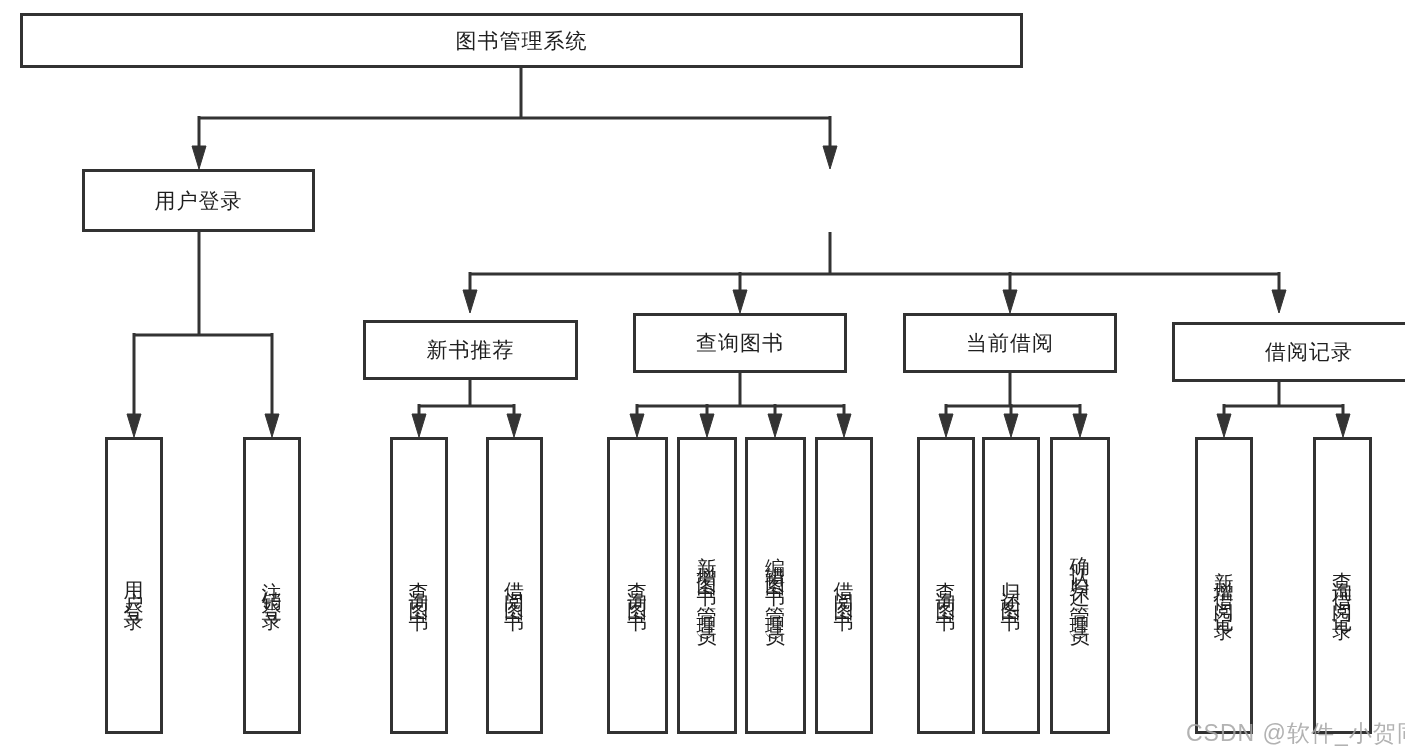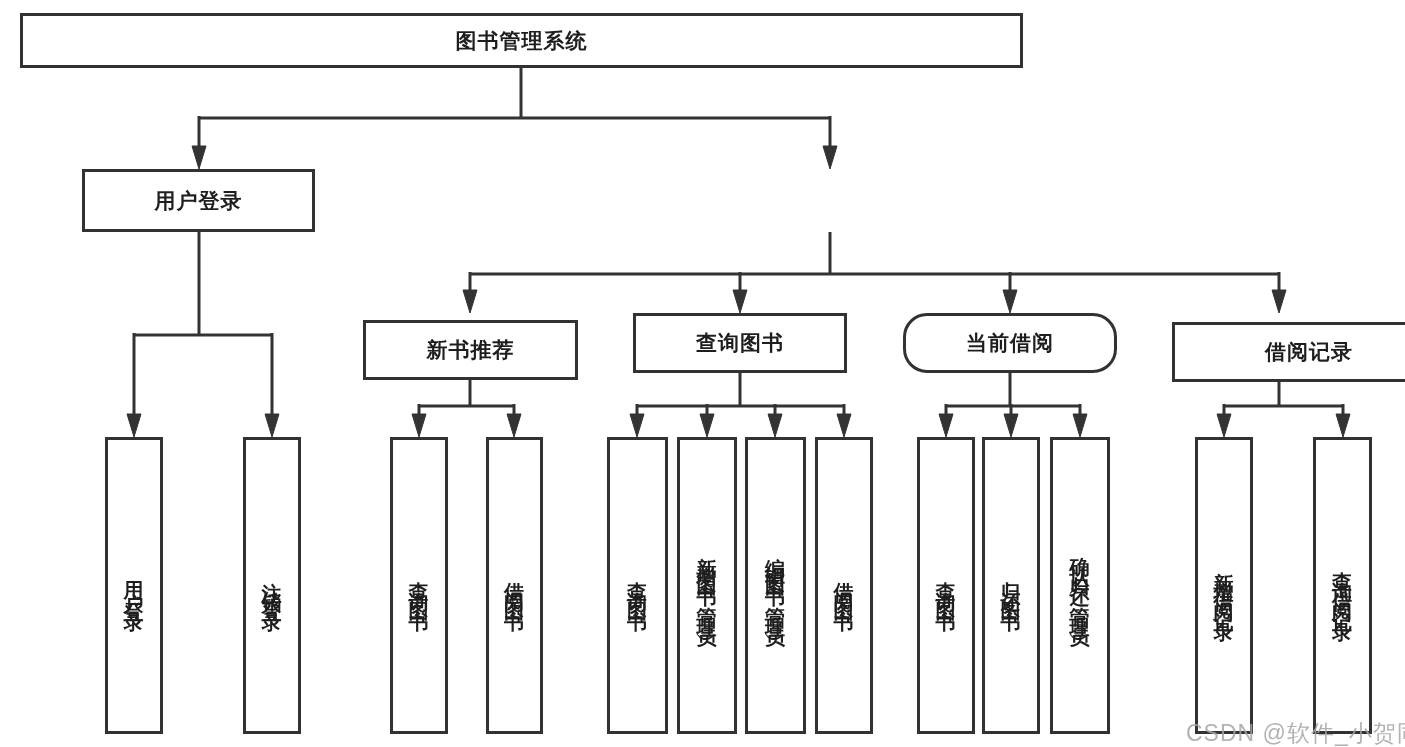--- a/index.html
+++ b/index.html
@@ -13,21 +13,20 @@
   #wires{position:absolute;left:0;top:0;width:1405px;height:747px;}
   .box{
     position:absolute;
     box-sizing:border-box;
     border:3px solid #323232;
     background:#ffffff;
     display:flex;
     align-items:center;
     justify-content:center;
     color:#1e1e1e;
-    font-weight:bold;
   }
   .hbox{font-size:21px;letter-spacing:1px;}
   .root{font-size:21px;}
   .vbox .vtext{
     writing-mode:vertical-rl;
     text-orientation:mixed;
     font-size:20px;
     line-height:1;
     letter-spacing:10px;
     white-space:nowrap;
@@ -118,21 +117,21 @@
   <div class="box hbox" style="left:82px;top:169px;width:233px;height:63px;">
     <span>用户登录</span>
   </div>
 
   <div class="box hbox" style="left:363px;top:320px;width:215px;height:60px;">
     <span>新书推荐</span>
   </div>
   <div class="box hbox" style="left:633px;top:313px;width:214px;height:60px;">
     <span>查询图书</span>
   </div>
-  <div class="box hbox" style="left:903px;top:313px;width:214px;height:60px;border-radius:24px;">
+  <div class="box hbox" style="left:903px;top:313px;width:214px;height:60px;">
     <span>当前借阅</span>
   </div>
   <div class="box hbox" style="left:1172px;top:322px;width:250px;height:60px;padding-left:24px;">
     <span>借阅记录</span>
   </div>
 
   <div class="box vbox" style="left:105px;top:437px;width:58px;height:297px;">
     <span class="vtext">用户登录</span>
   </div>
   <div class="box vbox" style="left:243px;top:437px;width:58px;height:297px;">

